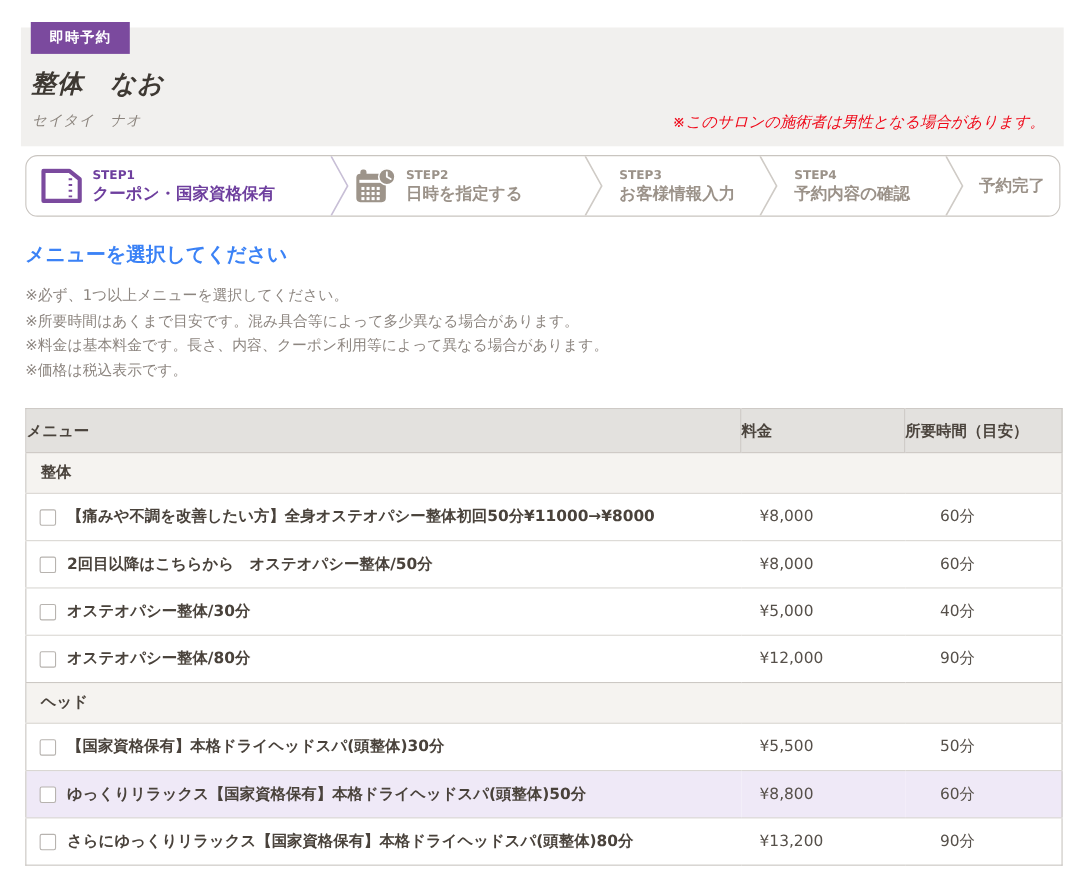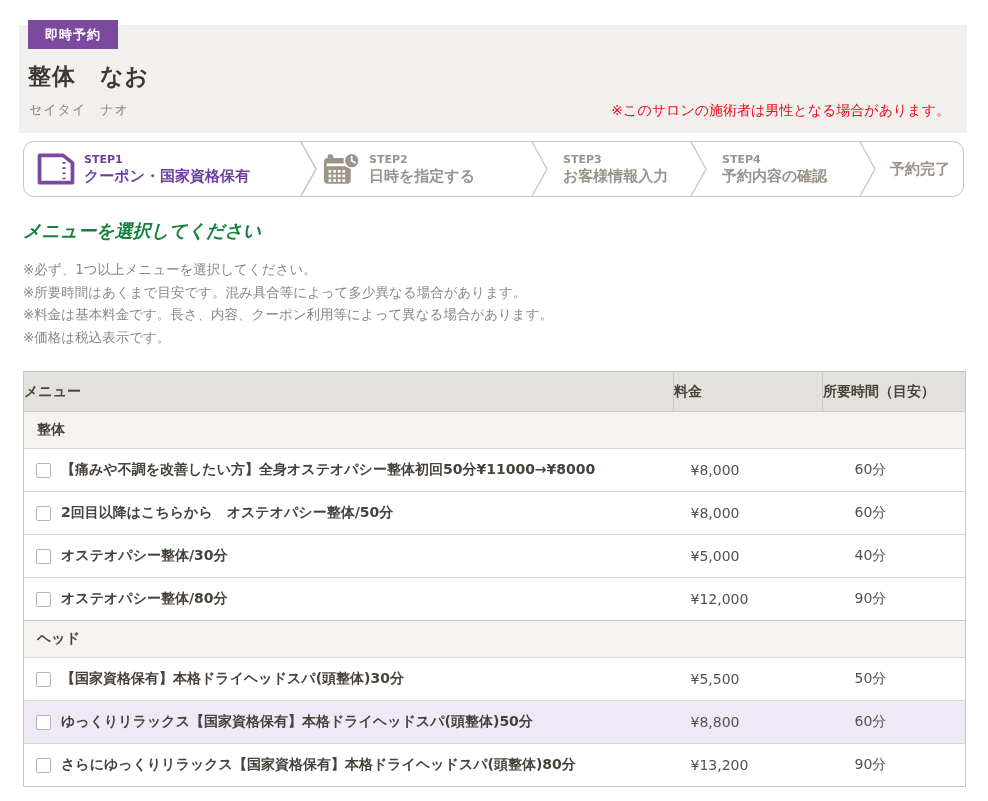--- a/index.html
+++ b/index.html
@@ -1,21 +1,21 @@
 <!DOCTYPE html>
 <html><head>
 <meta charset="utf-8">
 <style>
   * { margin:0; padding:0; box-sizing:border-box; }
   html,body { width:988px; height:801px; overflow:hidden; background:#fff;
     font-family:"DejaVu Sans","Liberation Sans",sans-serif; }
   body { position:relative; }
 
   
-  .head-band { position:absolute; left:19px; top:25px; width:948px; height:108px; background:#f1f0ee; }
+  .head-band { position:absolute; left:19px; top:25px; width:948px; height:108px; background:#f1f0ee;font-style:italic; }
   .badge { position:absolute; left:28px; top:20px; background:#7b4a9e; color:#fff;
     font-size:13px; font-weight:bold; padding:8px 17px 8px 17px; line-height:1; letter-spacing:1px; }
   .salon-name { position:absolute; left:9px; top:36px; font-size:23px; font-weight:bold; color:#3e3933; letter-spacing:1px; }
   .salon-kana { position:absolute; left:10px; top:76px; font-size:13px; color:#8b847d; letter-spacing:1px; }
   .notice { position:absolute; right:17px; top:77px; font-size:14px; color:#ef0a1a; }
 
   
   .steps { position:absolute; left:23px; top:141px; width:941px; height:56px;
     border:1px solid #c9c5c0; border-radius:11px; background:#fff; display:flex; align-items:stretch; }
   .step { display:flex; align-items:center; }
@@ -27,21 +27,21 @@
   .s1 { flex:0 0 275px; padding-left:13px; gap:9px; }
   .s2 { flex:0 0 212px; padding-left:5px; gap:9px; }
   .s3 { flex:0 0 140px; padding-left:14px; }
   .s4 { flex:0 0 150px; padding-left:14px; }
   .s5 { flex:1 1 auto; justify-content:center; }
   .s5 .steplabel { color:#a49c93; font-size:15px; }
   .sep { flex:0 0 19px; height:100%; }
   .icon { flex:0 0 auto; display:block; }
 
   
-  .menu-heading { position:absolute; left:23px; top:219px; font-size:18px; font-weight:bold; color:#15803d;font-style:italic; }
+  .menu-heading { position:absolute; left:23px; top:219px; font-size:18px; font-weight:bold; color:#3b82f6; }
   .notes { position:absolute; left:23px; top:258px; font-size:13.5px; color:#8d8680; line-height:22.5px; list-style:none; }
 
   
   table.menu { position:absolute; left:23px; top:371px; width:942px; border-collapse:collapse;
     border:1px solid #c9c5c0; table-layout:fixed; }
   table.menu th { background:#e3e1de; height:40px; font-size:14px; font-weight:bold; color:#4b443d; text-align:left; }
   table.menu th + th { border-left:1px solid #cbc7c2; }
   tr.group td { background:#f5f3f0; height:37px; font-size:14px; font-weight:bold; color:#49423b;
     padding-left:13px; border-top:1px solid #ccc8c4; }
   tr.item td { height:43px; border-top:1px solid #dad7d3; background:#fff; }

